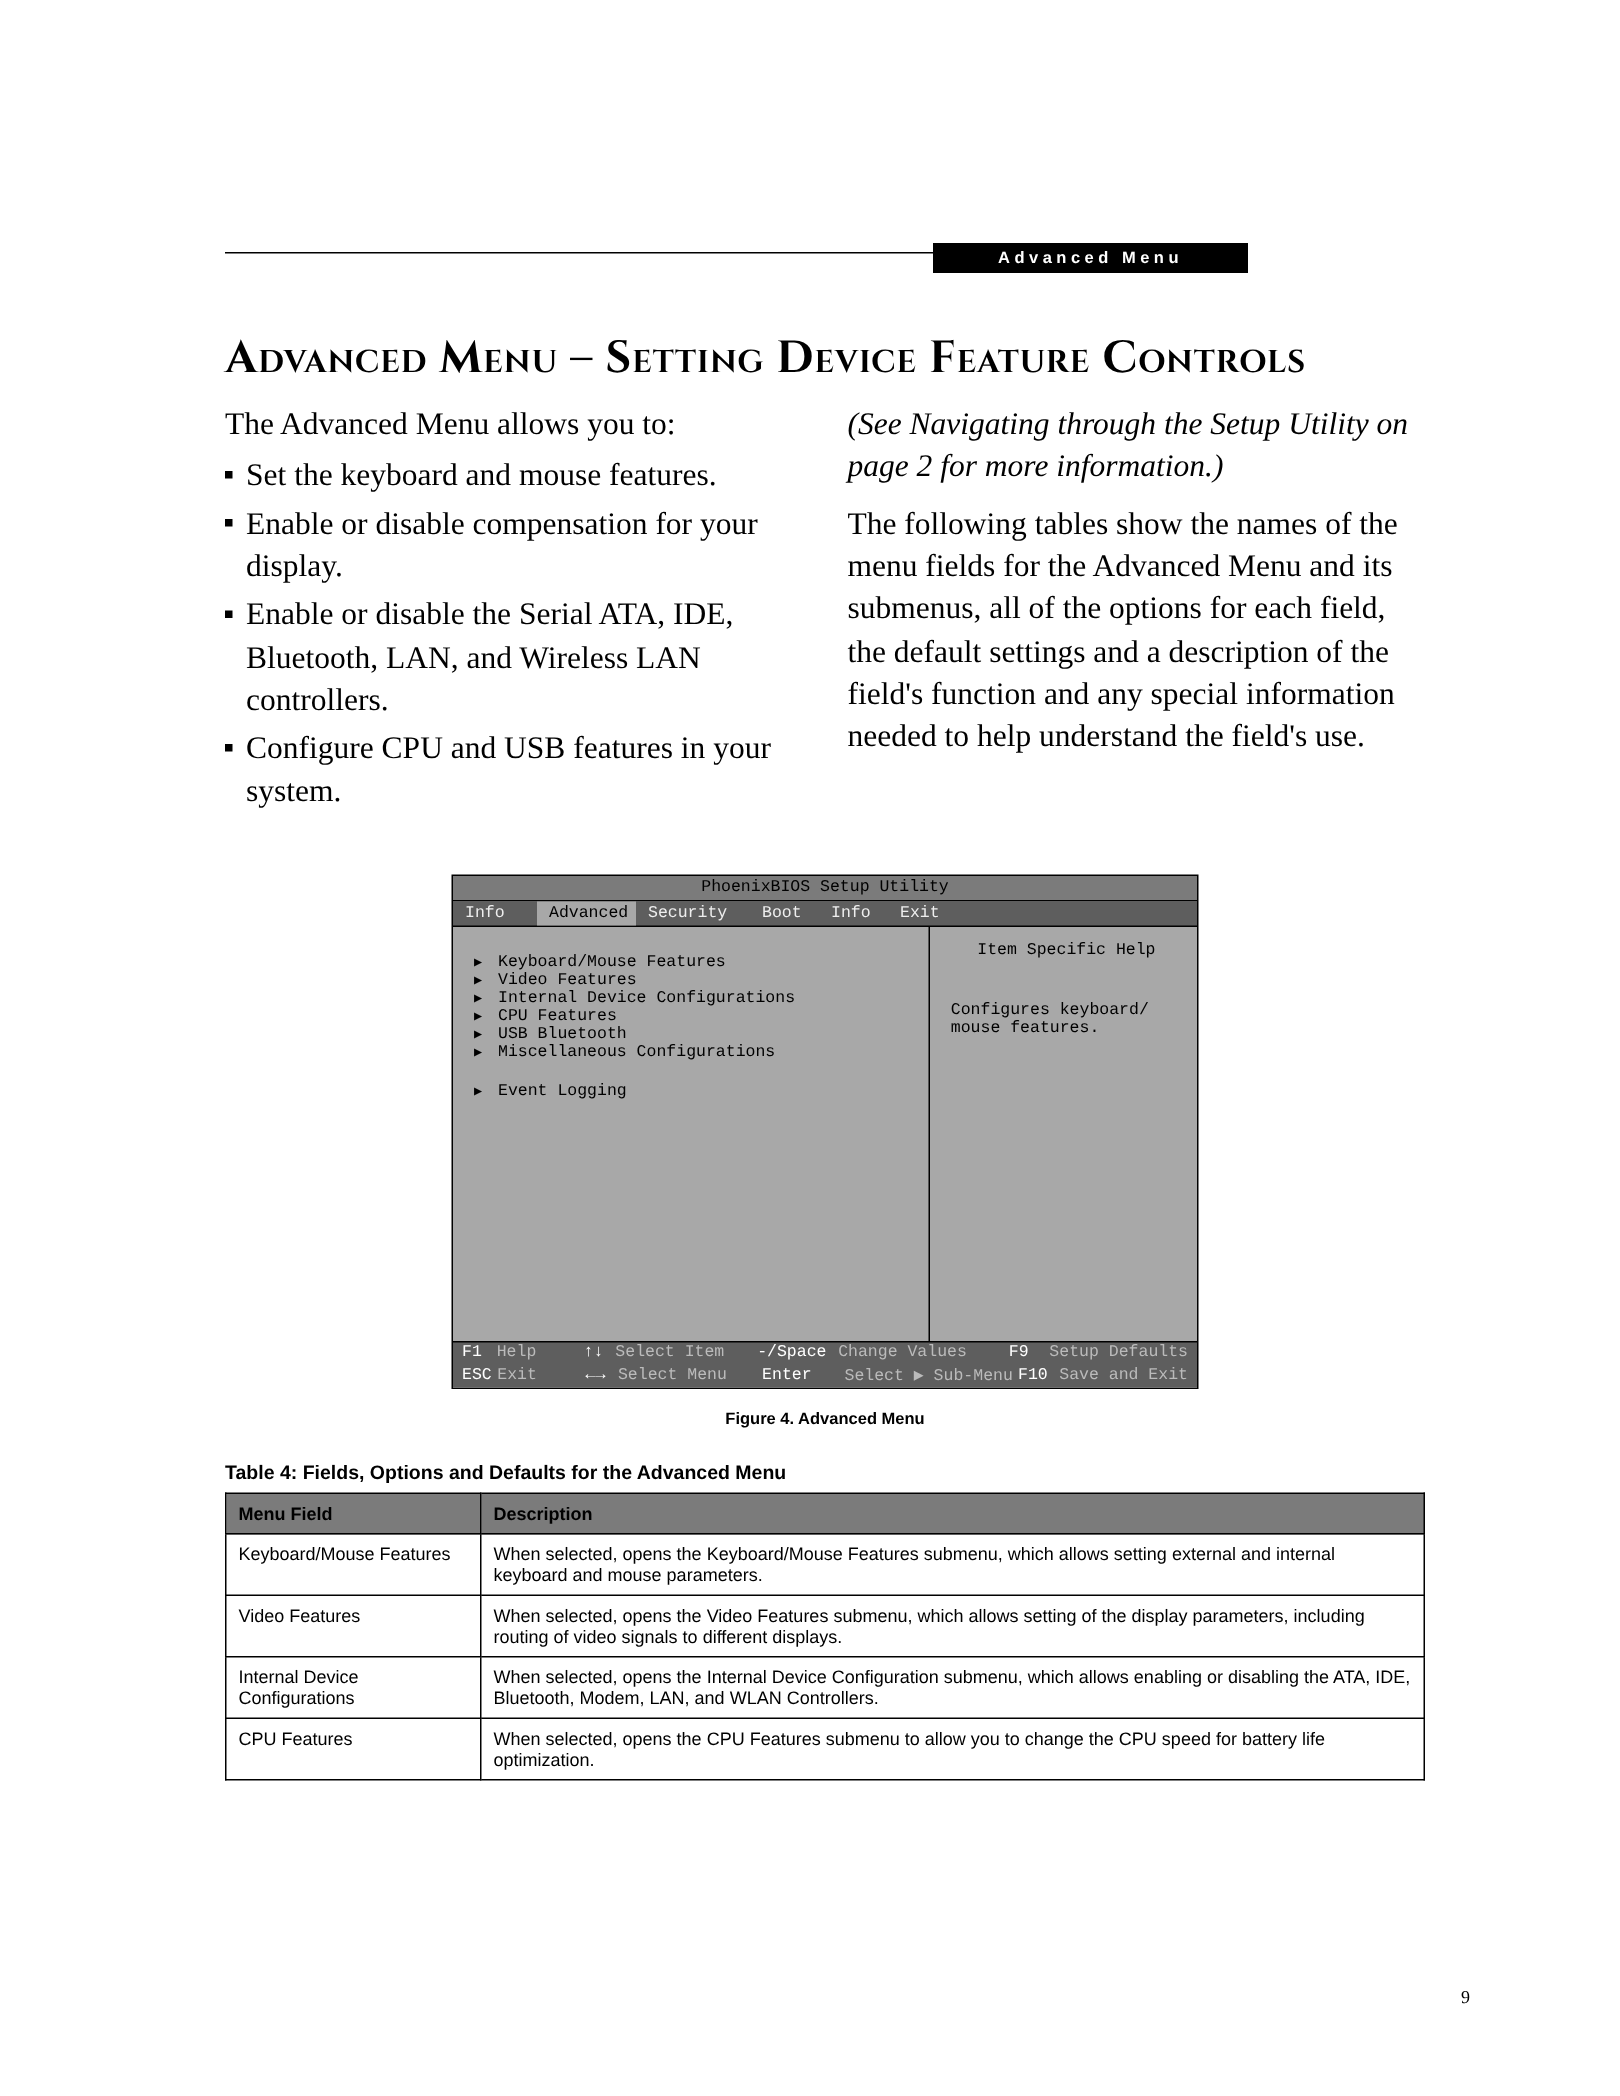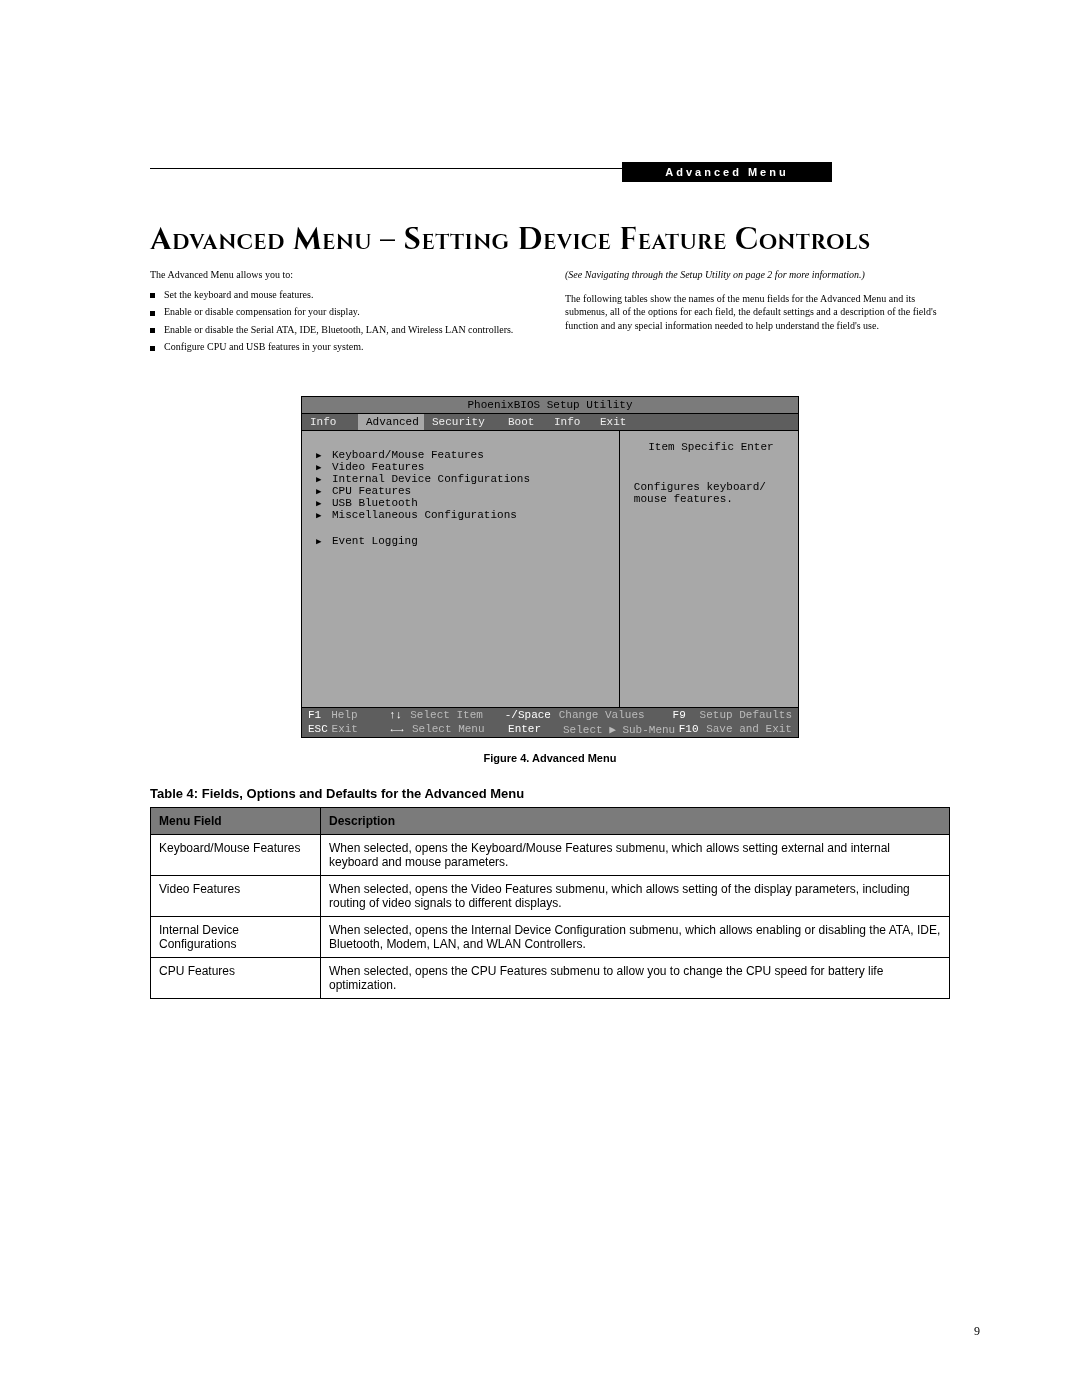--- a/index.html
+++ b/index.html
@@ -58,21 +58,21 @@
     font-family: "Trajan Pro", "Palatino Linotype", "Cinzel", "Times New Roman", serif;
     font-size: 30px;
     font-weight: bold;
     letter-spacing: 0.5px;
     font-variant: small-caps;
   }
   .columns {
     display: flex;
     gap: 30px;
     margin-top: 8px;
-    font-size: 10px;
+    font-size: 21px;
     line-height: 1.35;
   }
   .col { flex: 1; }
   ul.bullets {
     list-style: none;
     padding-left: 0;
     margin: 6px 0 0 0;
   }
   ul.bullets li {
     position: relative;
@@ -248,21 +248,21 @@
         <div class="item">Keyboard/Mouse Features</div>
         <div class="item">Video Features</div>
         <div class="item">Internal Device Configurations</div>
         <div class="item">CPU Features</div>
         <div class="item">USB Bluetooth</div>
         <div class="item">Miscellaneous Configurations</div>
         <div class="gap"></div>
         <div class="item">Event Logging</div>
       </div>
       <div class="bios-help">
-        <div class="bios-help-title">Item Specific Enter</div>
+        <div class="bios-help-title">Item Specific Help</div>
         <div>Configures keyboard/ mouse features.</div>
       </div>
     </div>
     <div class="bios-footer">
       <div class="bios-foot-row">
         <span class="kw" style="width:24px">F1</span>
         <span class="dim" style="width:60px">Help</span>
         <span class="kw" style="width:22px">↑↓</span>
         <span class="dim" style="width:98px">Select Item</span>
         <span class="kw" style="width:56px">-/Space</span>

